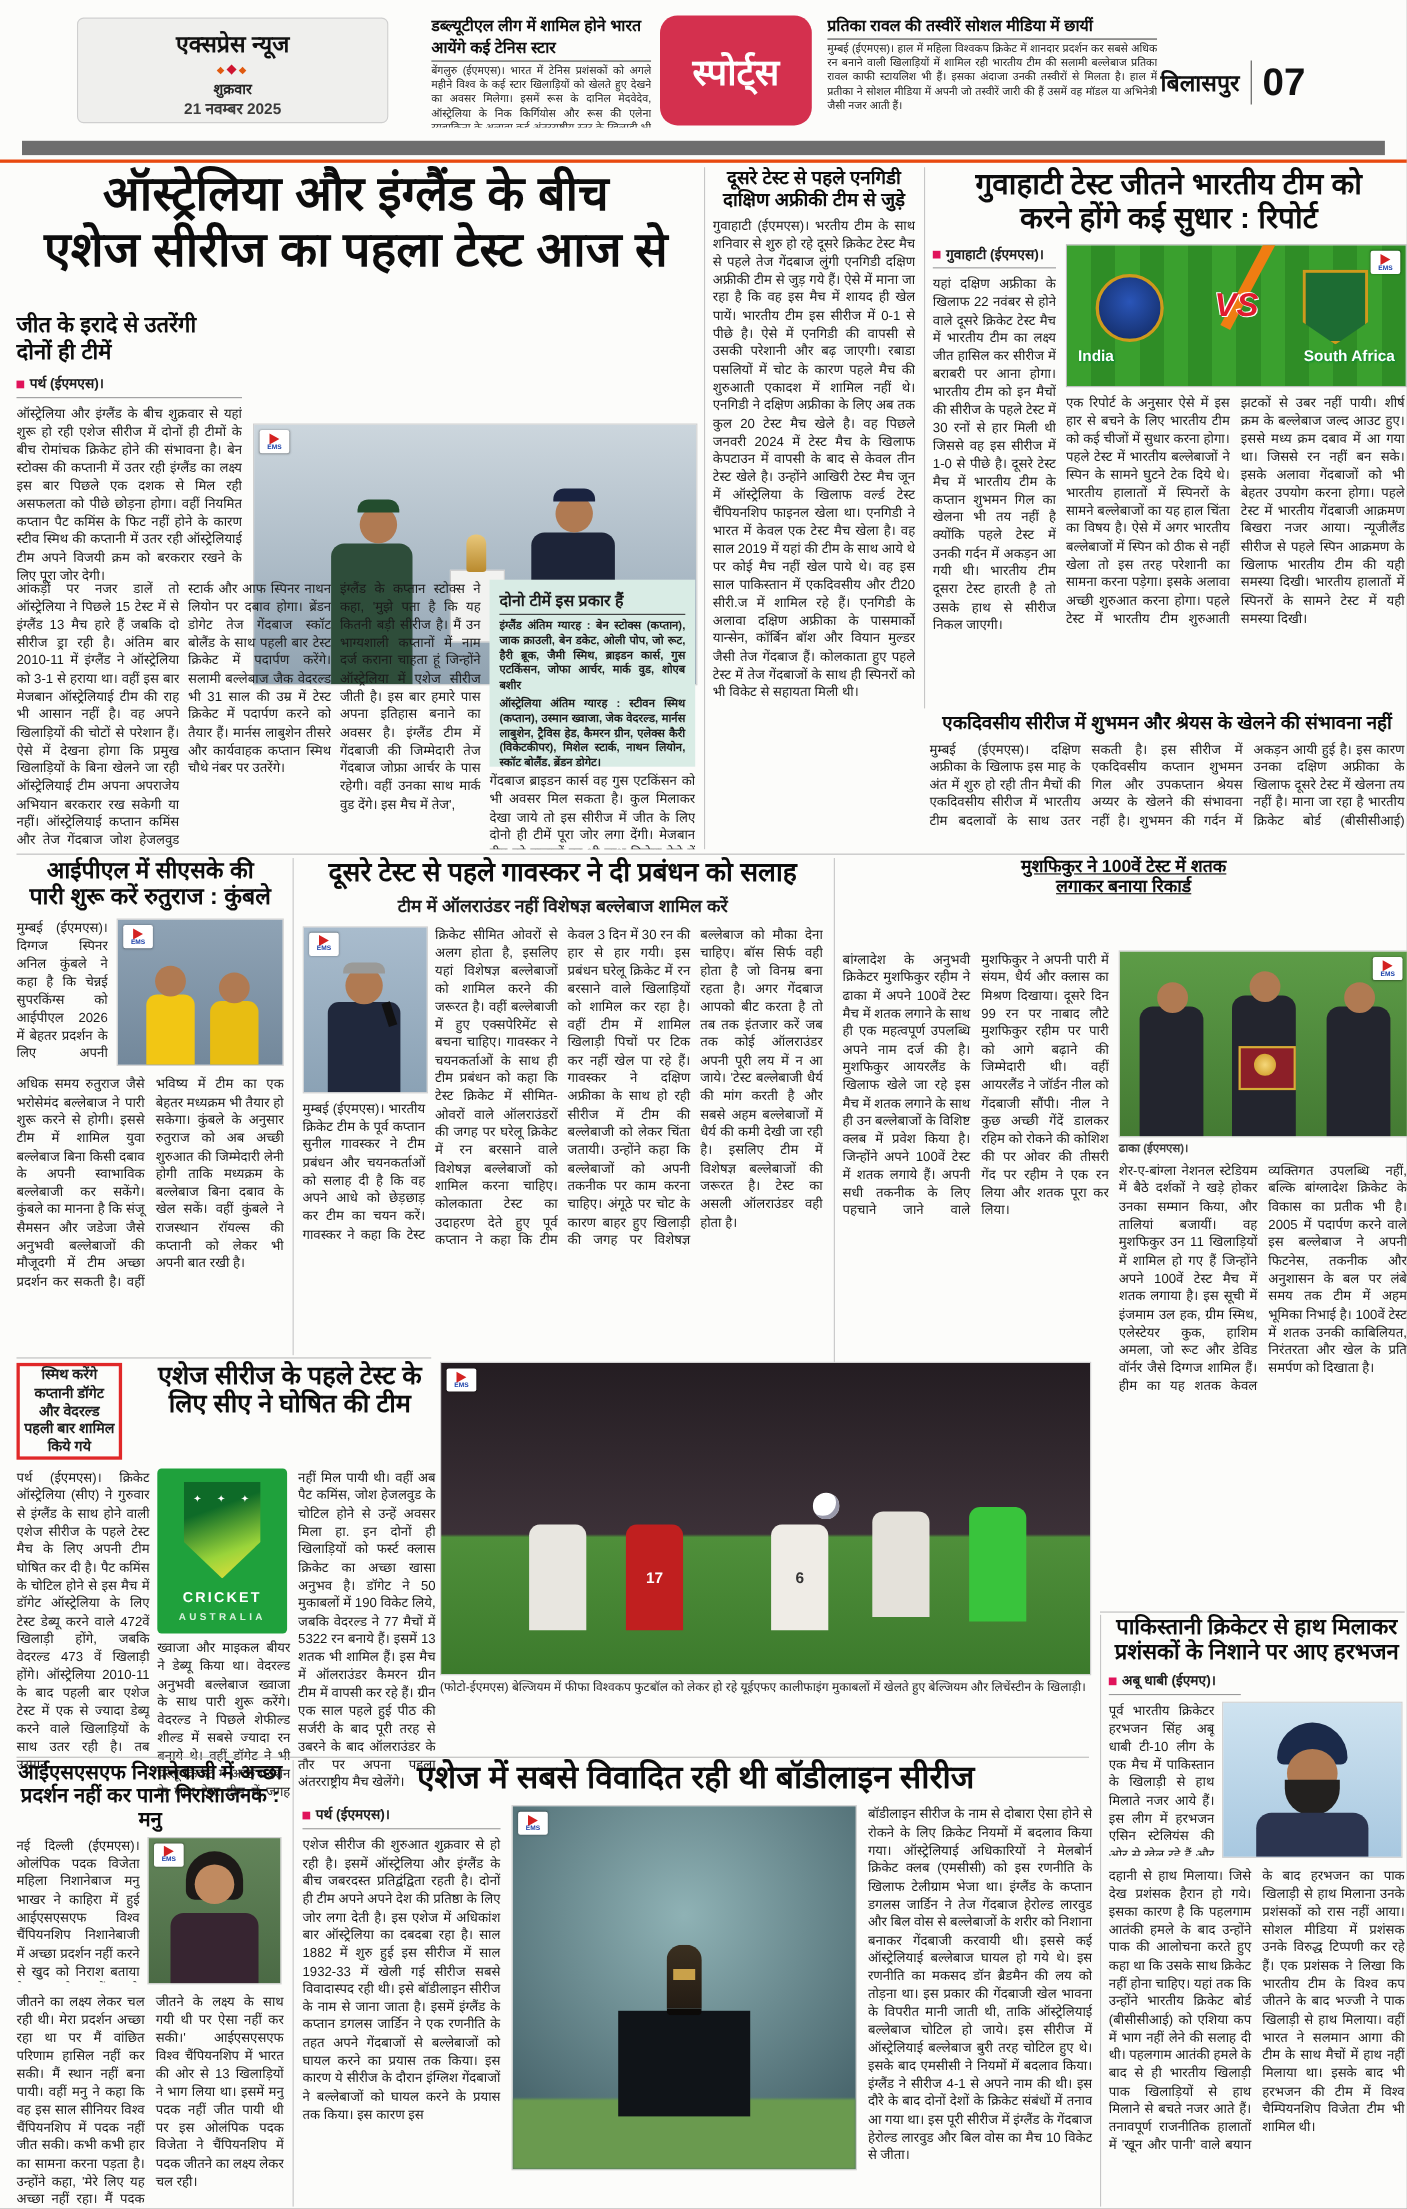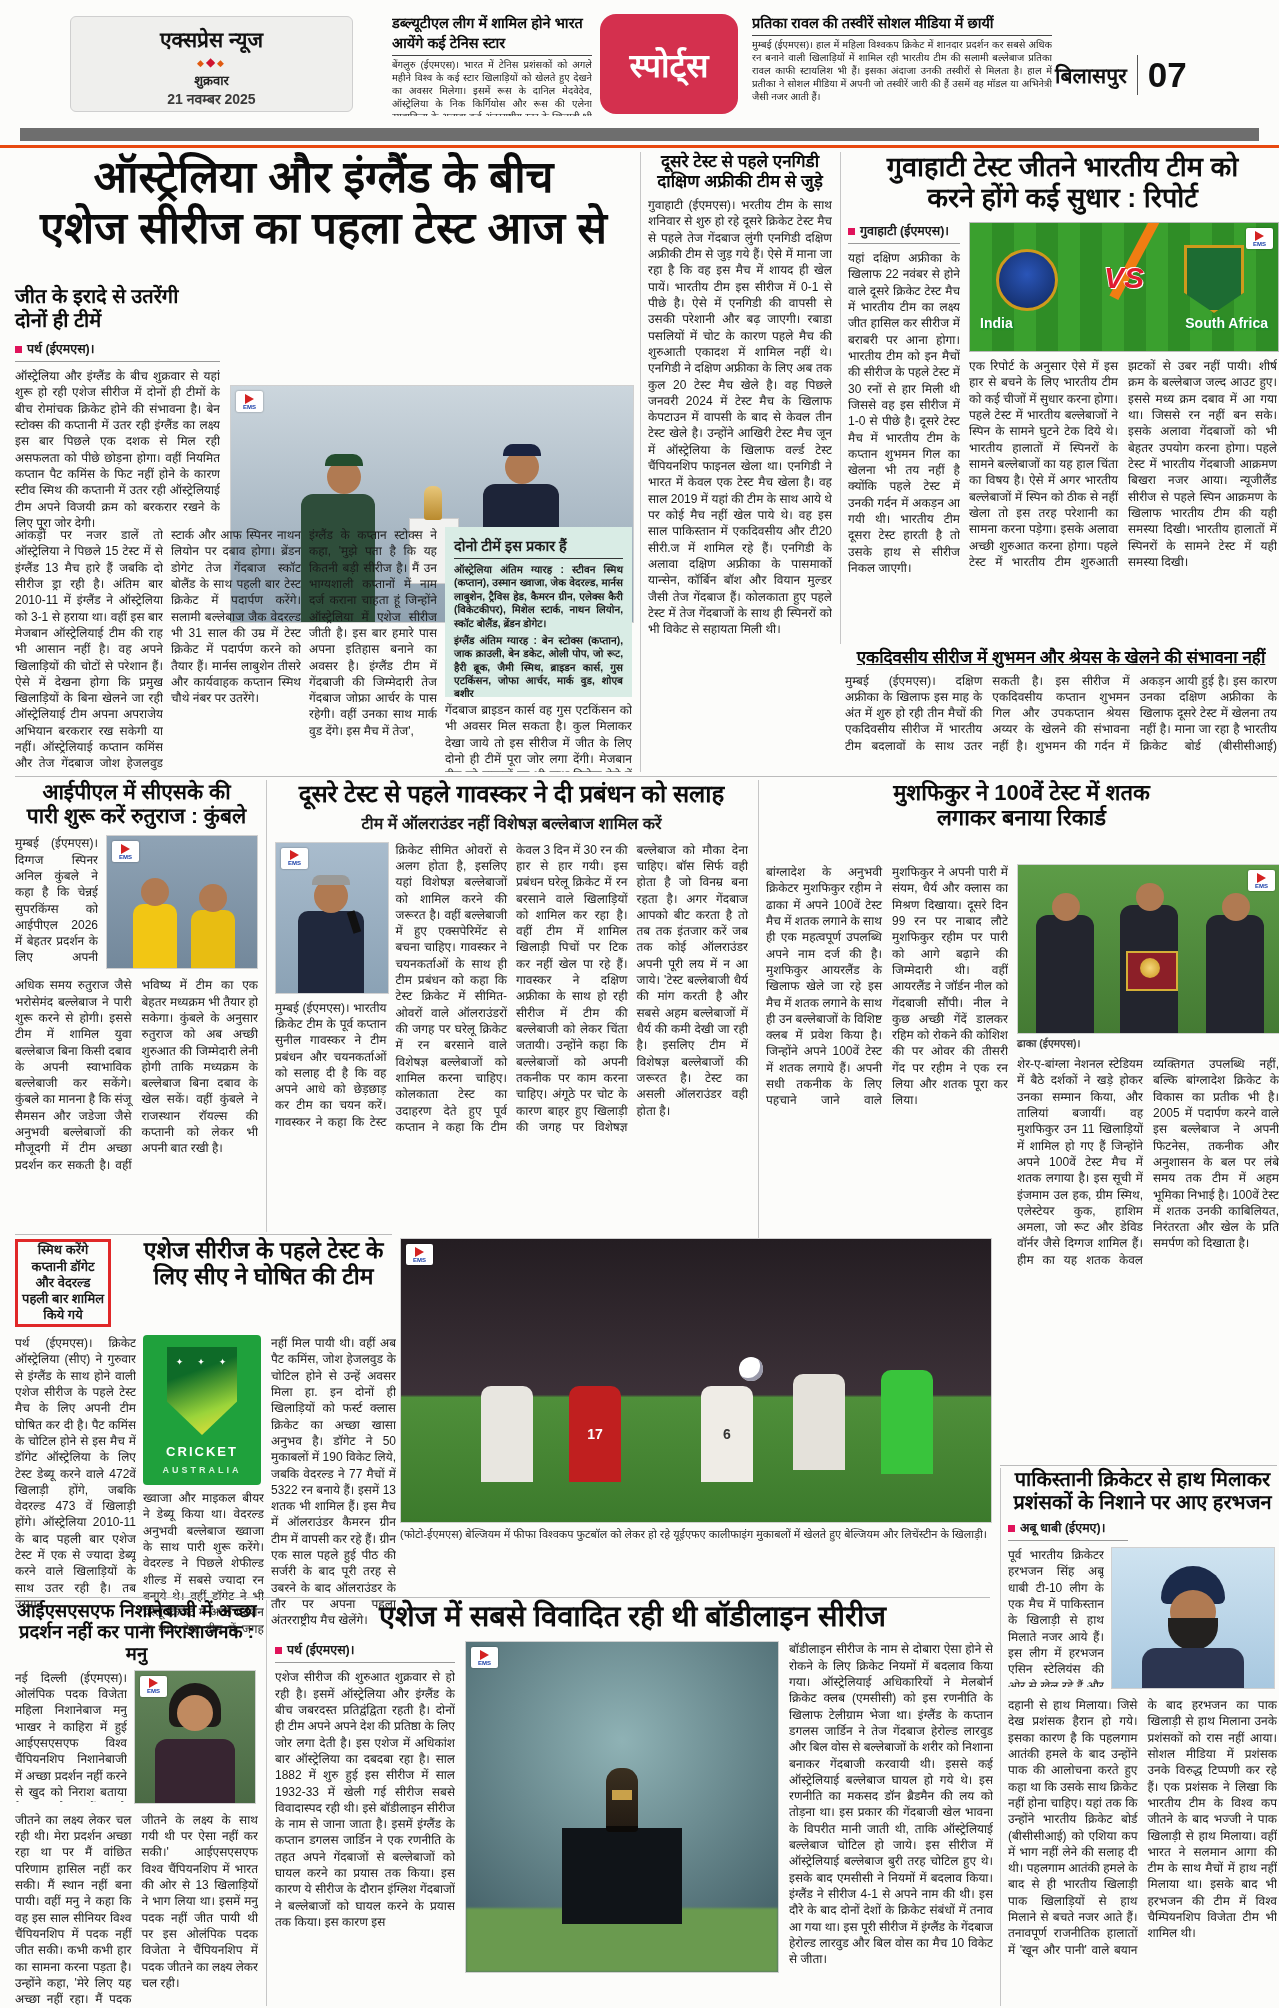--- a/index.html
+++ b/index.html
@@ -64,34 +64,34 @@
   #bcci-logo{position:absolute;left:26px;top:26px;width:56px;height:56px;border-radius:50%;
     background:radial-gradient(circle at 50% 40%,#2a55b8,#10275c);border:3px solid #cf9a1c;}
   #sa-crest{position:absolute;right:34px;top:22px;width:54px;height:62px;background:#1d6c33;border:3px solid #cf9a1c;
     clip-path:polygon(0 0,100% 0,100% 70%,50% 100%,0 70%);}
   #vs-mark{position:absolute;left:50%;top:38px;transform:translateX(-50%);font-size:30px;font-style:italic;
     font-weight:900;color:#e11b2e;text-shadow:1px 1px 0 #fff,-1px -1px 0 #fff;}
   #bolt{position:absolute;left:52%;top:-10px;width:10px;height:90px;background:#f07d12;transform:rotate(28deg);}
   .indsa-label{position:absolute;bottom:20px;font-size:14px;font-weight:800;color:#fff;text-shadow:1px 1px 2px #083;}
   
   #odi-art{left:845px;top:648px;width:432px;height:124px;}
-  #odi-hl{font-size:17px;margin-bottom:5px;text-decoration:underline;}
+  #odi-hl{font-size:17px;margin-bottom:5px;}
   
   #kumble-art{left:15px;top:780px;width:243px;height:452px;}
   #kumble-hl{font-size:21px;margin-bottom:7px;}
   #kumble-row{display:flex;gap:8px;}
   #photo-csk{width:150px;height:132px;flex:none;background:linear-gradient(#8fa3b5,#73889b);}
   
   #gavaskar-art{left:266px;top:780px;width:482px;height:452px;border-left:1px solid #c6c6c6;padding-left:8px;box-sizing:border-box;}
   #gav-hl{font-size:24px;margin-bottom:4px;}
   #gav-sub{font-size:16px;font-weight:800;text-align:center;margin-bottom:8px;}
   #photo-gav{width:100%;height:150px;background:linear-gradient(#a9bccd,#8ba2b5);margin-bottom:6px;break-inside:avoid;}
   
   #mushfiqur-art{left:758px;top:780px;width:519px;height:685px;border-left:1px solid #c6c6c6;padding-left:7px;box-sizing:border-box;}
-  #mush-hl{font-size:22px;}
+  #mush-hl{font-size:16px;text-decoration:underline;}
   #mush-bodyA{position:absolute;left:7px;top:84px;width:242px;height:368px;}
   #photo-mush{position:absolute;left:258px;top:84px;width:262px;height:168px;background:linear-gradient(#5d9c47,#447a33);}
   #mush-caption{position:absolute;left:258px;top:256px;font-size:10.5px;font-weight:bold;color:#444;}
   #mush-bodyB{position:absolute;left:258px;top:276px;width:262px;height:396px;}
   .suit{position:absolute;bottom:0;width:58px;height:118px;background:#23252e;border-radius:12px 12px 0 0;}
   #plaque{position:absolute;left:108px;bottom:42px;width:48px;height:36px;background:#8c1f28;border:2px solid #d4af37;}
   #plaque::after{content:"";position:absolute;left:12px;top:5px;width:20px;height:20px;border-radius:50%;background:radial-gradient(#f5d77a,#c9941a);}
   
   #ca-art{left:15px;top:1237px;width:377px;height:406px;}
   #ca-pullbox{position:absolute;left:0;top:2px;width:96px;height:88px;border:3px solid #e02828;display:flex;
@@ -212,22 +212,22 @@
       <div class="navycap"></div>
       <div id="trophy-stand"></div>
       <div id="ashes-urn"></div>
     </div>
     <div class="abs mcol body-txt" style="left:0;width:148px;">आंकड़ों पर नजर डालें तो ऑस्ट्रेलिया ने पिछले 15 टेस्ट में से इंग्लैंड 13 मैच हारे हैं जबकि दो सीरीज ड्रा रही है। अंतिम बार 2010-11 में इंग्लैंड ने ऑस्ट्रेलिया को 3-1 से हराया था। वहीं इस बार मेजबान ऑस्ट्रेलियाई टीम की राह भी आसान नहीं है। वह अपने खिलाड़ियों की चोटों से परेशान हैं। ऐसे में देखना होगा कि प्रमुख खिलाड़ियों के बिना खेलने जा रही ऑस्ट्रेलियाई टीम अपना अपराजेय अभियान बरकरार रख सकेगी या नहीं। ऑस्ट्रेलियाई कप्तान कमिंस और तेज गेंदबाज जोश हेजलवुड चोटों के कारण पहले टेस्ट से बाहर हैं। ऐसे में तेज गेंदबाज मिचेल</div>
     <div class="abs mcol body-txt" style="left:156px;width:130px;">स्टार्क और आफ स्पिनर नाथन लियोन पर दबाव होगा। ब्रेंडन डोगेट तेज गेंदबाज स्कॉट बोलैंड के साथ पहली बार टेस्ट क्रिकेट में पदार्पण करेंगे। सलामी बल्लेबाज जैक वेदरल्ड भी 31 साल की उम्र में टेस्ट क्रिकेट में पदार्पण करने को तैयार हैं। मार्नस लाबुशेन तीसरे और कार्यवाहक कप्तान स्मिथ चौथे नंबर पर उतरेंगे।</div>
     <div class="abs mcol body-txt" style="left:294px;width:128px;">इंग्लैंड के कप्तान स्टोक्स ने कहा, 'मुझे पता है कि यह कितनी बड़ी सीरीज है। मैं उन भाग्यशाली कप्तानों में नाम दर्ज कराना चाहता हूं जिन्होंने ऑस्ट्रेलिया में एशेज सीरीज जीती है। इस बार हमारे पास अपना इतिहास बनाने का अवसर है। इंग्लैंड टीम में गेंदबाजी की जिम्मेदारी तेज गेंदबाज जोफ्रा आर्चर के पास रहेगी। वहीं उनका साथ मार्क वुड देंगे। इस मैच में तेज',</div>
     <div class="abs mcol" style="left:430px;width:187px;">
       <div id="teal-box">
         <div id="teal-title">दोनो टीमें इस प्रकार हैं</div>
+        <div class="teal-list">इंग्लैंड अंतिम ग्यारह : बेन स्टोक्स (कप्तान), जाक क्राउली, बेन डकेट, ओली पोप, जो रूट, हैरी ब्रूक, जैमी स्मिथ, ब्राइडन कार्स, गुस एटकिंसन, जोफा आर्चर, मार्क वुड, शोएब बशीर</div>
         <div class="teal-list">ऑस्ट्रेलिया अंतिम ग्यारह : स्टीवन स्मिथ (कप्तान), उस्मान ख्वाजा, जेक वेदरल्ड, मार्नस लाबुशेन, ट्रैविस हेड, कैमरन ग्रीन, एलेक्स कैरी (विकेटकीपर), मिशेल स्टार्क, नाथन लियोन, स्कॉट बोलैंड, ब्रेंडन डोगेट।</div>
-        <div class="teal-list">इंग्लैंड अंतिम ग्यारह : बेन स्टोक्स (कप्तान), जाक क्राउली, बेन डकेट, ओली पोप, जो रूट, हैरी ब्रूक, जैमी स्मिथ, ब्राइडन कार्स, गुस एटकिंसन, जोफा आर्चर, मार्क वुड, शोएब बशीर</div>
       </div>
       <div class="body-txt" style="height:70px;margin-top:5px;">गेंदबाज ब्राइडन कार्स वह गुस एटकिंसन को भी अवसर मिल सकता है। कुल मिलाकर देखा जाये तो इस सीरीज में जीत के लिए दोनो ही टीमें पूरा जोर लगा देंगी। मेजबान टीम को हालातों का भी लाभ मिलेगा ऐसे में उसे प्रबल दावेदार माना जा रहा है।</div>
     </div>
   </div>
 
   <div class="abs" id="ngidi-art">
     <div class="hl" id="ngidi-hl">
       <div>दूसरे टेस्ट से पहले एनगिडी</div>
       <div>दाक्षिण अफ्रीकी टीम से जुड़े</div>
     </div>

